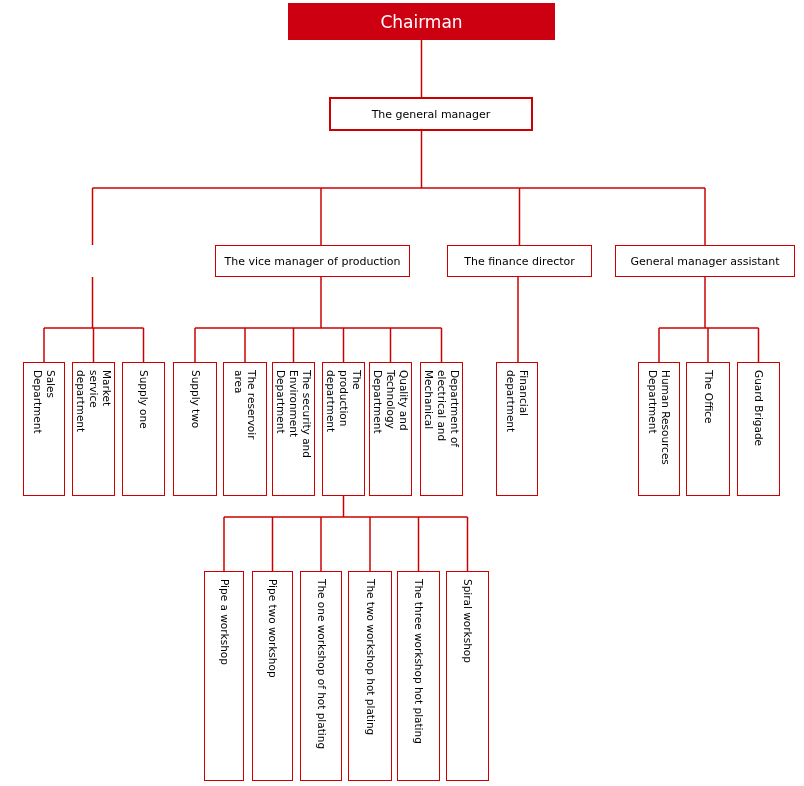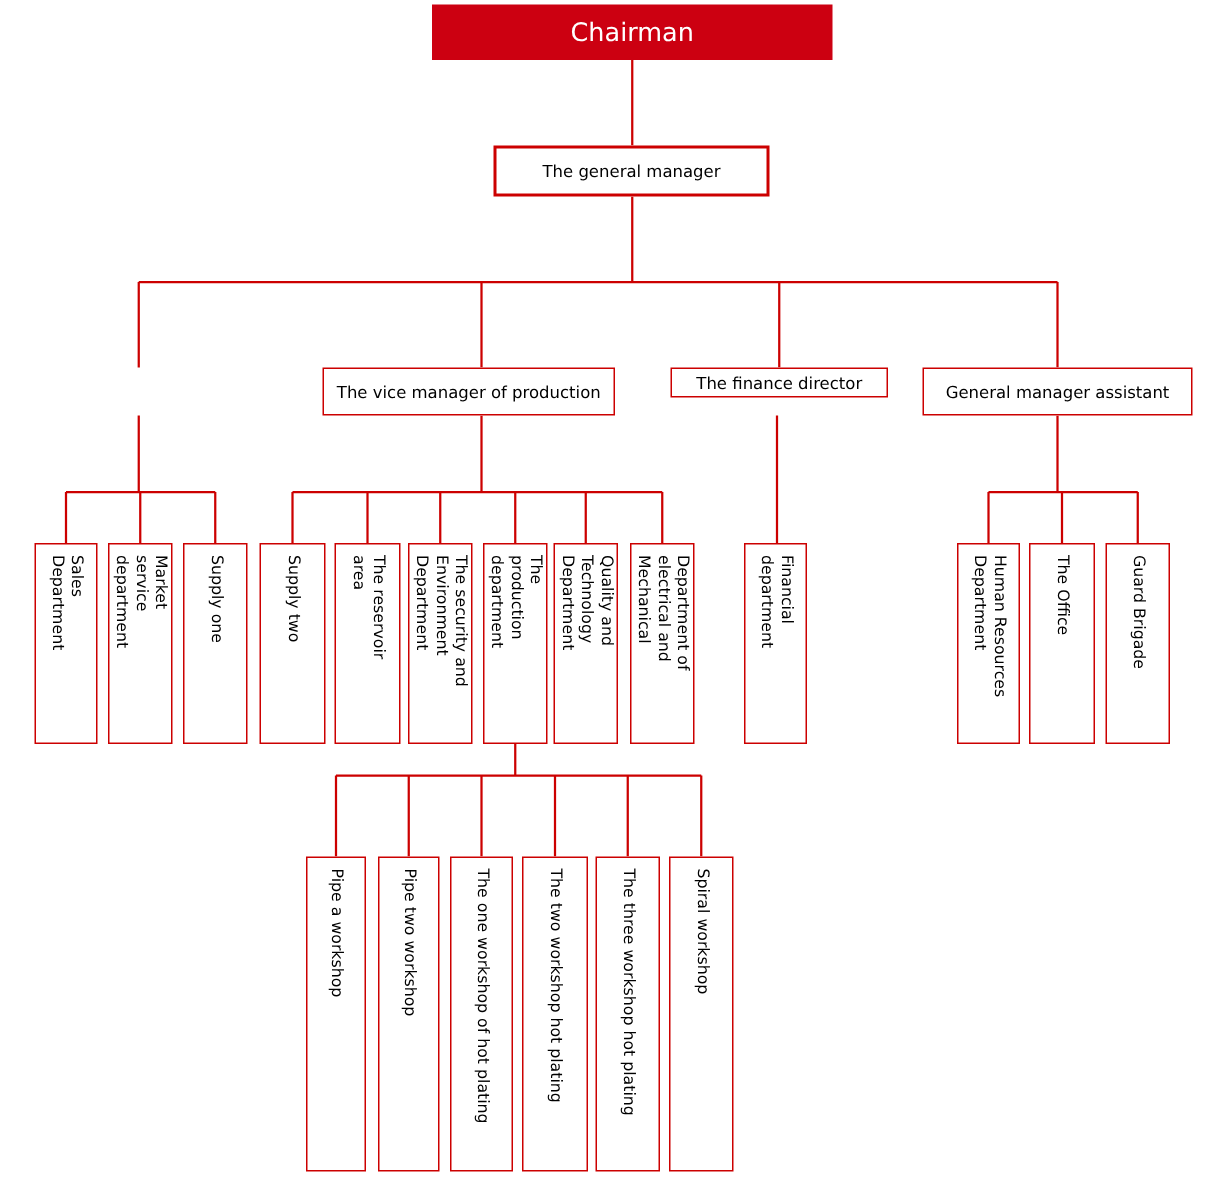--- a/index.html
+++ b/index.html
@@ -102,28 +102,28 @@
     <line x1="321" y1="517" x2="321" y2="571"></line>
     <line x1="370" y1="517" x2="370" y2="571"></line>
     <line x1="418.5" y1="517" x2="418.5" y2="571"></line>
     <line x1="467.5" y1="517" x2="467.5" y2="571"></line>
   </svg>
 
   <div class="node root" style="left:288px;top:3px;width:267px;height:37px">
     <span>Chairman</span>
   </div>
 
-  <div class="node gm" style="left:329px;top:97px;width:184px;height:34px">
+  <div class="node gm" style="left:329px;top:97px;width:204px;height:34px">
     <span>The general manager</span>
   </div>
 
   <div class="node" style="left:215px;top:245px;width:195px;height:32px">
     <span>The vice manager of production</span>
   </div>
-  <div class="node" style="left:447px;top:245px;width:145px;height:20px">
+  <div class="node" style="left:447px;top:245px;width:145px;height:32px">
     <span>The finance director</span>
   </div>
   <div class="node" style="left:615px;top:245px;width:180px;height:32px">
     <span>General manager assistant</span>
   </div>
 
   <div class="vnode" style="left:23px;top:362px;width:42px;height:134px">
     <span class="vtext">Sales
 Department</span>
   </div>

